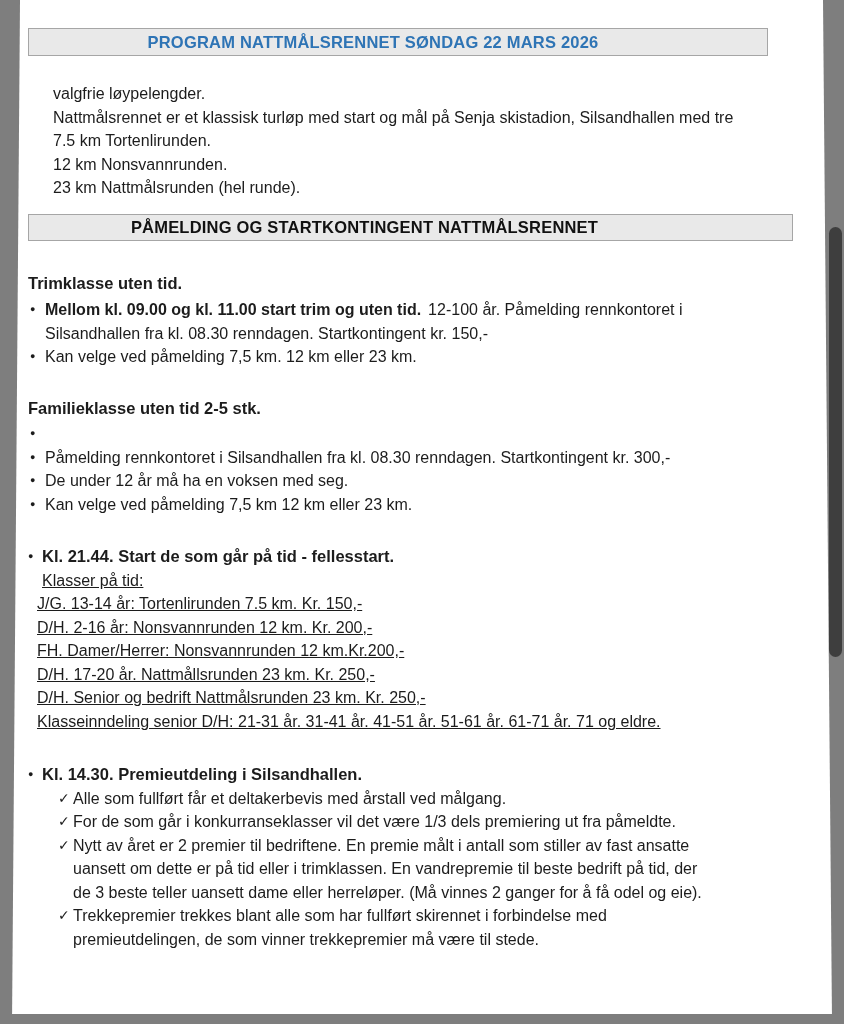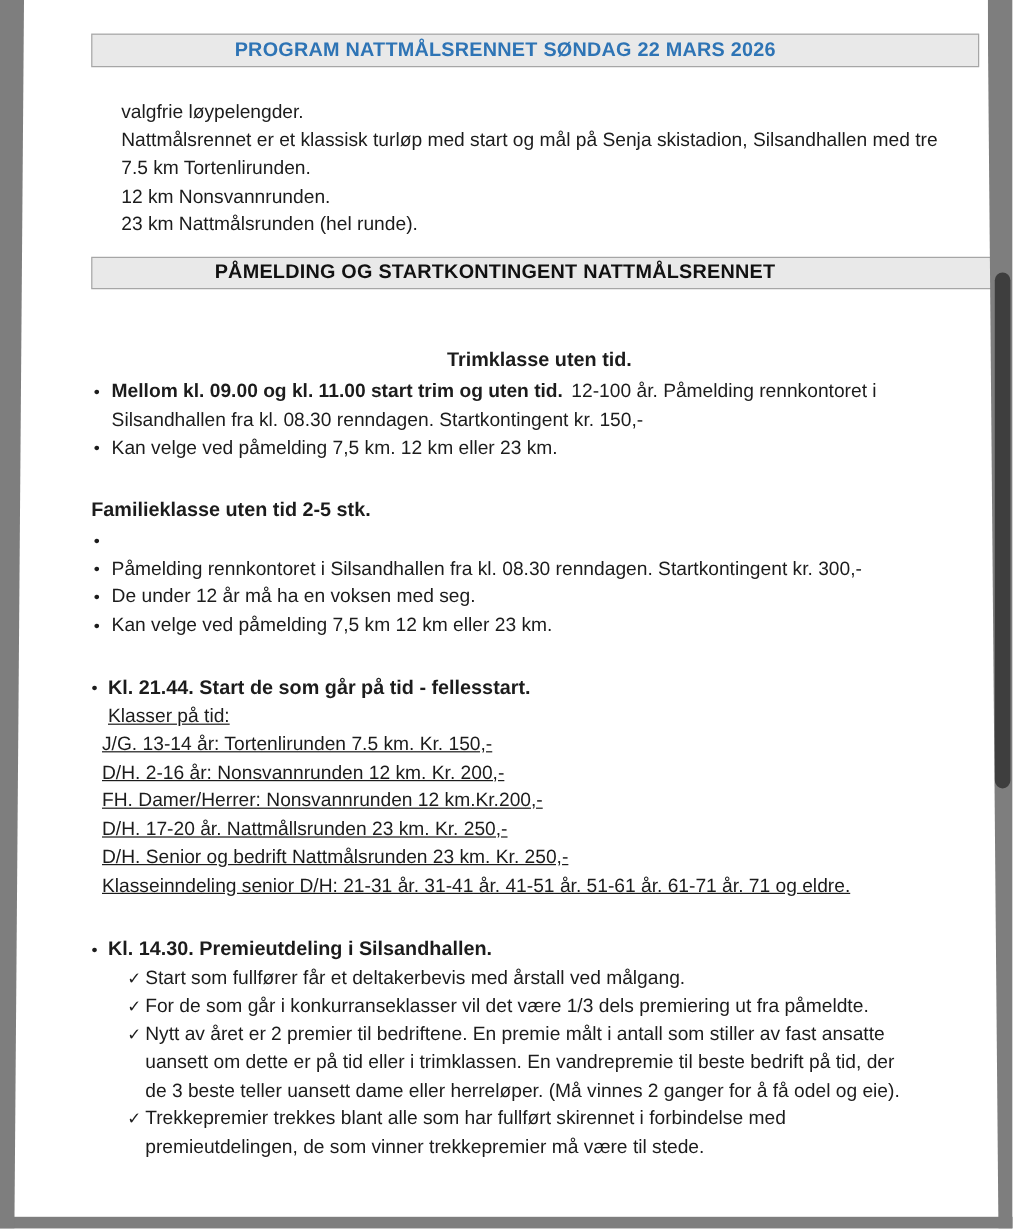--- a/index.html
+++ b/index.html
@@ -1,36 +1,36 @@
 <!DOCTYPE html>
 <html><head>
 <meta charset="utf-8">
 <style>
   html,body { margin:0; padding:0; }
   .screen {
     position:relative; width:844px; height:1024px; overflow:hidden;
     background:#ffffff; color:#1c1c1c;
     font-family:"Liberation Sans","DejaVu Sans",sans-serif;
   }
-  .page { position:absolute; left:0; top:0; width:823px; padding:28px 0 0 76px; box-sizing:border-box; }
+  .page { position:absolute; left:0; top:0; width:823px; padding:28px 0 0 28px; box-sizing:border-box; }
 
   .hbar {
     background:#e9e9e9; border:1.5px solid #a6a6a6; box-sizing:border-box;
     display:flex; align-items:center; justify-content:center;
     font-weight:bold; font-size:16.5px; letter-spacing:0.2px;
   }
   .hbar1 { width:740px; height:28px; color:#2e74b5; padding-right:50px; }
   .hbar2 { width:765px; height:27px; color:#111111; padding-right:92px; margin-top:14px; }
 
   .line, .btext { font-size:16px; line-height:23.5px; white-space:nowrap; }
   .heading { font-weight:bold; font-size:16.5px; line-height:23.5px; white-space:nowrap; }
 
   .intro { margin:26px 0 0 25px; }
 
-  .trim-heading { margin-top:48px; margin-bottom:3px;text-align:center; }
+  .trim-heading { margin-top:31px; margin-bottom:3px; }
   .fam-heading  { margin-top:28px; margin-bottom:2px; }
 
   .brow { display:flex; align-items:flex-start; }
   .dot  { flex:0 0 15px; margin-left:2px; font-size:9px; line-height:23.5px; text-align:left; }
   .bwrap { margin-left:17px; }
   .rest { margin-left:7px; }
 
   .krow { display:flex; align-items:flex-start; }
   .krow1 { margin-top:29px; }
   .krow2 { margin-top:30px; }
@@ -119,21 +119,21 @@
       <div class="line">D/H. Senior og bedrift Nattmålsrunden 23 km. Kr. 250,-</div>
       <div class="line">Klasseinndeling senior D/H: 21-31 år. 31-41 år. 41-51 år. 51-61 år. 61-71 år. 71 og eldre.</div>
     </div>
 
     <div class="krow krow2">
       <span class="kdot">●</span>
       <div class="heading">Kl. 14.30. Premieutdeling i Silsandhallen.</div>
     </div>
     <div class="crow">
       <span class="check">✓</span>
-      <div class="btext">Start som fullfører får et deltakerbevis med årstall ved målgang.</div>
+      <div class="btext">Alle som fullført får et deltakerbevis med årstall ved målgang.</div>
     </div>
     <div class="crow">
       <span class="check">✓</span>
       <div class="btext">For de som går i konkurranseklasser vil det være 1/3 dels premiering ut fra påmeldte.</div>
     </div>
     <div class="crow">
       <span class="check">✓</span>
       <div class="btext">Nytt av året er 2 premier til bedriftene. En premie målt i antall som stiller av fast ansatte</div>
     </div>
     <div class="line cwrap">uansett om dette er på tid eller i trimklassen. En vandrepremie til beste bedrift på tid, der</div>

